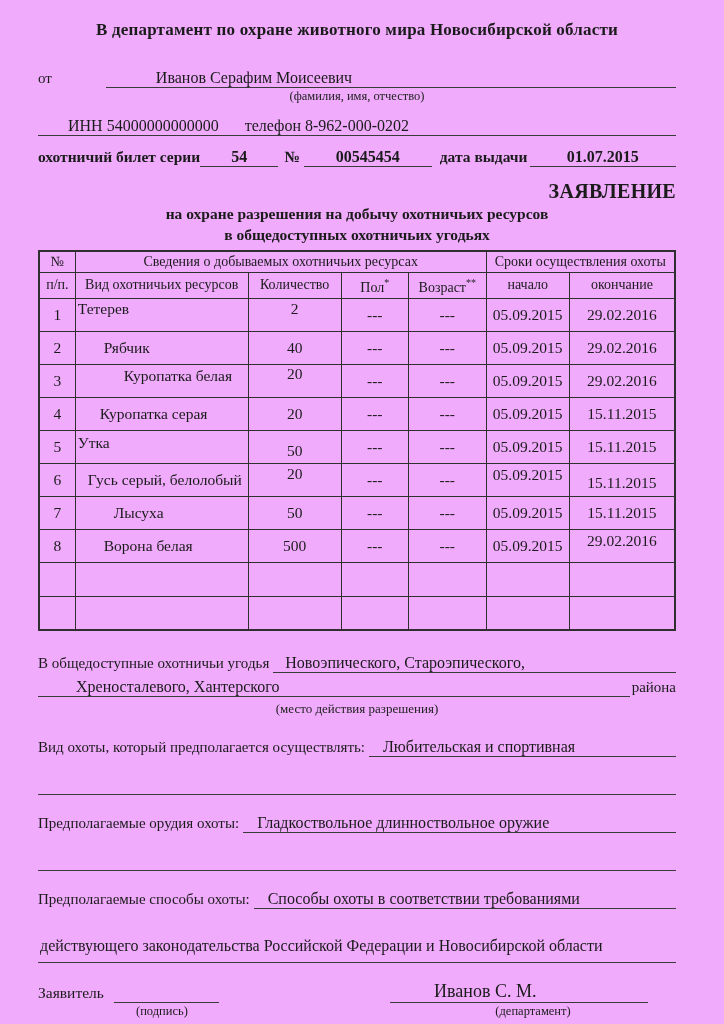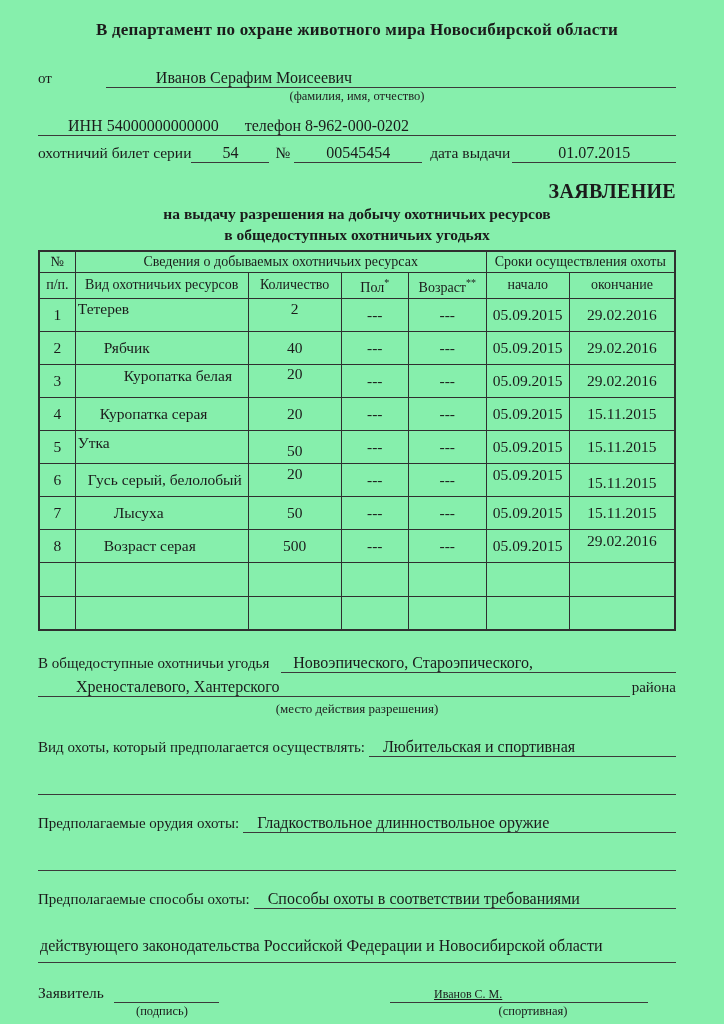--- a/index.html
+++ b/index.html
@@ -1,38 +1,38 @@
 <!DOCTYPE html>
 <html lang="ru"><head>
 <meta charset="utf-8">
 <style>
   * { margin:0; padding:0; box-sizing:border-box; }
   html,body { background:#e9e9e9; }
   .page {
     position:relative;
     width:724px; height:1024px;
     margin:0 auto;
-    background:#86efac;
+    background:#f0abfc;
     color:#1b1b1b;
     font-family:"Liberation Serif","DejaVu Serif",serif;
     padding:20px 48px 0 38px;
     overflow:hidden;
   }
 
   .recipient { font-size:17px; font-weight:bold; text-align:center; margin-bottom:26px; letter-spacing:.2px; }
 
   .from-row { display:flex; align-items:flex-end; font-size:15px; height:22px;gap:48px; }
   .from-row .lbl { margin-right:6px; padding-bottom:1px; }
   .from-row .fill { flex:1; border-bottom:1.5px solid #3a3a3a; font-size:16px; padding-left:50px; }
   .caption { font-size:12.5px; text-align:center; color:#222; }
   .fio-caption { margin:1px 0 8px 0; }
 
   .inn-row { display:flex; align-items:flex-end; gap:26px; border-bottom:1.5px solid #3a3a3a; font-size:16px; height:24px; padding-left:30px; margin-bottom:8px; }
 
-  .ticket-row { display:flex; align-items:flex-start; font-size:15.5px; height:26px; margin-bottom:10px; }
+  .ticket-row { display:flex; align-items:center; font-size:15.5px; height:26px; margin-bottom:10px;font-weight:bold; }
   .ticket-row .lbl { padding-bottom:1px; white-space:nowrap; }
   .ticket-row .blank { border-bottom:1.5px solid #3a3a3a; text-align:center; font-size:16px; }
   .blank-series { width:78px; }
   .blank-number { width:128px; }
   .blank-issued { flex:1; }
   .ticket-row .nosign { margin:0 4px 1px 6px; }
   .ticket-row .dv { margin:0 2px 1px 8px; white-space:nowrap; }
 
   .app-title1 { font-size:20px; font-weight:bold; text-align:right; letter-spacing:.3px; }
   .app-title2, .app-title3 { font-size:15.5px; font-weight:bold; text-align:center; line-height:21px; }
@@ -59,40 +59,40 @@
   tr.r5 td.qty { vertical-align:bottom; padding-bottom:3px; }
   tr.r6 td.species { padding-left:12px;margin-left:20px; }
   tr.r6 td.qty { vertical-align:top; padding-top:1px; }
   tr.r6 td.start { vertical-align:top; padding-top:2px; }
   tr.r6 td.end { vertical-align:bottom; padding-bottom:4px; }
   tr.r7 td.species { padding-left:38px; }
   tr.r8 td.species { padding-left:28px; }
   tr.r8 td.end { vertical-align:top; padding-top:2px; }
 
   .sec { font-size:15px; }
-  .grounds-row1 { display:flex; align-items:flex-end; height:24px; margin-top:18px;gap:8px; }
+  .grounds-row1 { display:flex; align-items:flex-end; height:24px; margin-top:18px; }
   .grounds-row1 .lbl { white-space:nowrap; margin-right:4px; padding-bottom:1px; }
   .grounds-row1 .fill { flex:1; border-bottom:1.5px solid #3a3a3a; font-size:16px; padding-left:12px; }
   .grounds-row2 { display:flex; align-items:flex-end; height:24px; }
   .grounds-row2 .fill { flex:1; border-bottom:1.5px solid #3a3a3a; font-size:16px; padding-left:38px; }
   .grounds-row2 .tail { margin-left:2px; padding-bottom:1px; }
   .place-caption { margin:4px 0 14px 0; font-size:13px; }
 
   .field-row { display:flex; align-items:flex-end; height:26px; }
   .field-row .lbl { white-space:nowrap; margin-right:4px; padding-bottom:1px; }
   .field-row .fill { flex:1; border-bottom:1.5px solid #3a3a3a; font-size:16px; padding-left:14px; }
   .blank-rule { border-bottom:1.5px solid #3a3a3a; height:26px; margin-bottom:4px; }
   .mt14 { margin-top:12px; }
   .full-underlined { border-bottom:1.5px solid #3a3a3a; font-size:16px; height:26px; padding-left:2px; margin-bottom:2px;margin-top:28px; }
 
   .sign-row { display:flex; align-items:flex-end; margin-top:16px; height:24px; }
   .sign-row .lbl { white-space:nowrap; margin-right:10px; padding-bottom:1px; font-size:15.5px; }
   .sign-blank { width:105px; border-bottom:1.5px solid #3a3a3a; }
   .sign-spacer { flex:1; }
-  .sign-name { width:258px; border-bottom:1.5px solid #3a3a3a; font-size:12px; padding-left:44px; margin-right:28px;text-decoration:underline; }
+  .sign-name { width:258px; border-bottom:1.5px solid #3a3a3a; font-size:18px; padding-left:44px; margin-right:28px; }
   .sign-captions { display:flex; font-size:12.5px; margin-top:1px; }
   .cap-podpis { width:220px; padding-left:98px; }
   .cap-spacer { flex:1; }
   .cap-rasshifrovka { width:286px; text-align:center; }
 
   .date-row { display:flex; align-items:flex-end; height:26px; margin-top:4px; font-size:15.5px; }
   .date-row .q { padding-bottom:1px; }
   .date-day { width:46px; border-bottom:1.5px solid #3a3a3a; text-align:center; font-size:16px; }
   .date-month { width:180px; border-bottom:1.5px solid #3a3a3a; font-size:16px; padding-left:14px; margin-left:10px; }
   .date-20 { margin-left:14px; padding-bottom:1px; }
@@ -120,21 +120,21 @@
   <div class="ticket-row">
     <span class="lbl">охотничий билет серии</span>
     <span class="blank blank-series">54</span>
     <span class="nosign">№</span>
     <span class="blank blank-number">00545454</span>
     <span class="dv">дата выдачи</span>
     <span class="blank blank-issued">01.07.2015</span>
   </div>
 
   <div class="app-title1">ЗАЯВЛЕНИЕ</div>
-  <div class="app-title2">на выдачу разрешения на добычу охотничьих ресурсов</div>
+  <div class="app-title2">на охране разрешения на добычу охотничьих ресурсов</div>
   <div class="app-title3">в общедоступных охотничьих угодьях</div>
 
   <table class="res">
     <colgroup>
       <col style="width:5.7%">
         <col style="width:27.2%">
         <col style="width:14.6%">
       <col style="width:10.6%">
         <col style="width:12.2%">
         <col style="width:13.1%">
@@ -215,21 +215,21 @@
           <td class="n">7</td>
           <td class="species">Лысуха</td>
           <td class="qty">50</td>
           <td class="sex">---</td>
           <td class="age">---</td>
           <td class="start">05.09.2015</td>
           <td class="end">15.11.2015</td>
         </tr>
         <tr class="r8">
           <td class="n">8</td>
-          <td class="species">Возраст серая</td>
+          <td class="species">Ворона белая</td>
           <td class="qty">500</td>
           <td class="sex">---</td>
           <td class="age">---</td>
           <td class="start">05.09.2015</td>
           <td class="end">29.02.2016</td>
         </tr>
         <tr class="empty-row">
           <td class="n"></td>
           <td class="species"></td>
           <td class="qty"></td>
@@ -280,21 +280,21 @@
 
   <div class="sign-row">
     <span class="lbl">Заявитель</span>
     <span class="sign-blank"></span>
     <span class="sign-spacer"></span>
     <span class="sign-name">Иванов С. М.</span>
   </div>
   <div class="sign-captions">
     <span class="cap-podpis">(подпись)</span>
     <span class="cap-spacer"></span>
-    <span class="cap-rasshifrovka">(спортивная)</span>
+    <span class="cap-rasshifrovka">(департамент)</span>
   </div>
 
   <div class="date-row">
     <span class="q">«</span>
     <span class="date-day">24</span>
     <span class="q">»</span>
     <span class="date-month">августа</span>
     <span class="date-20">20</span>
     <span class="date-year">15</span>
     <span class="date-g">г.</span>

